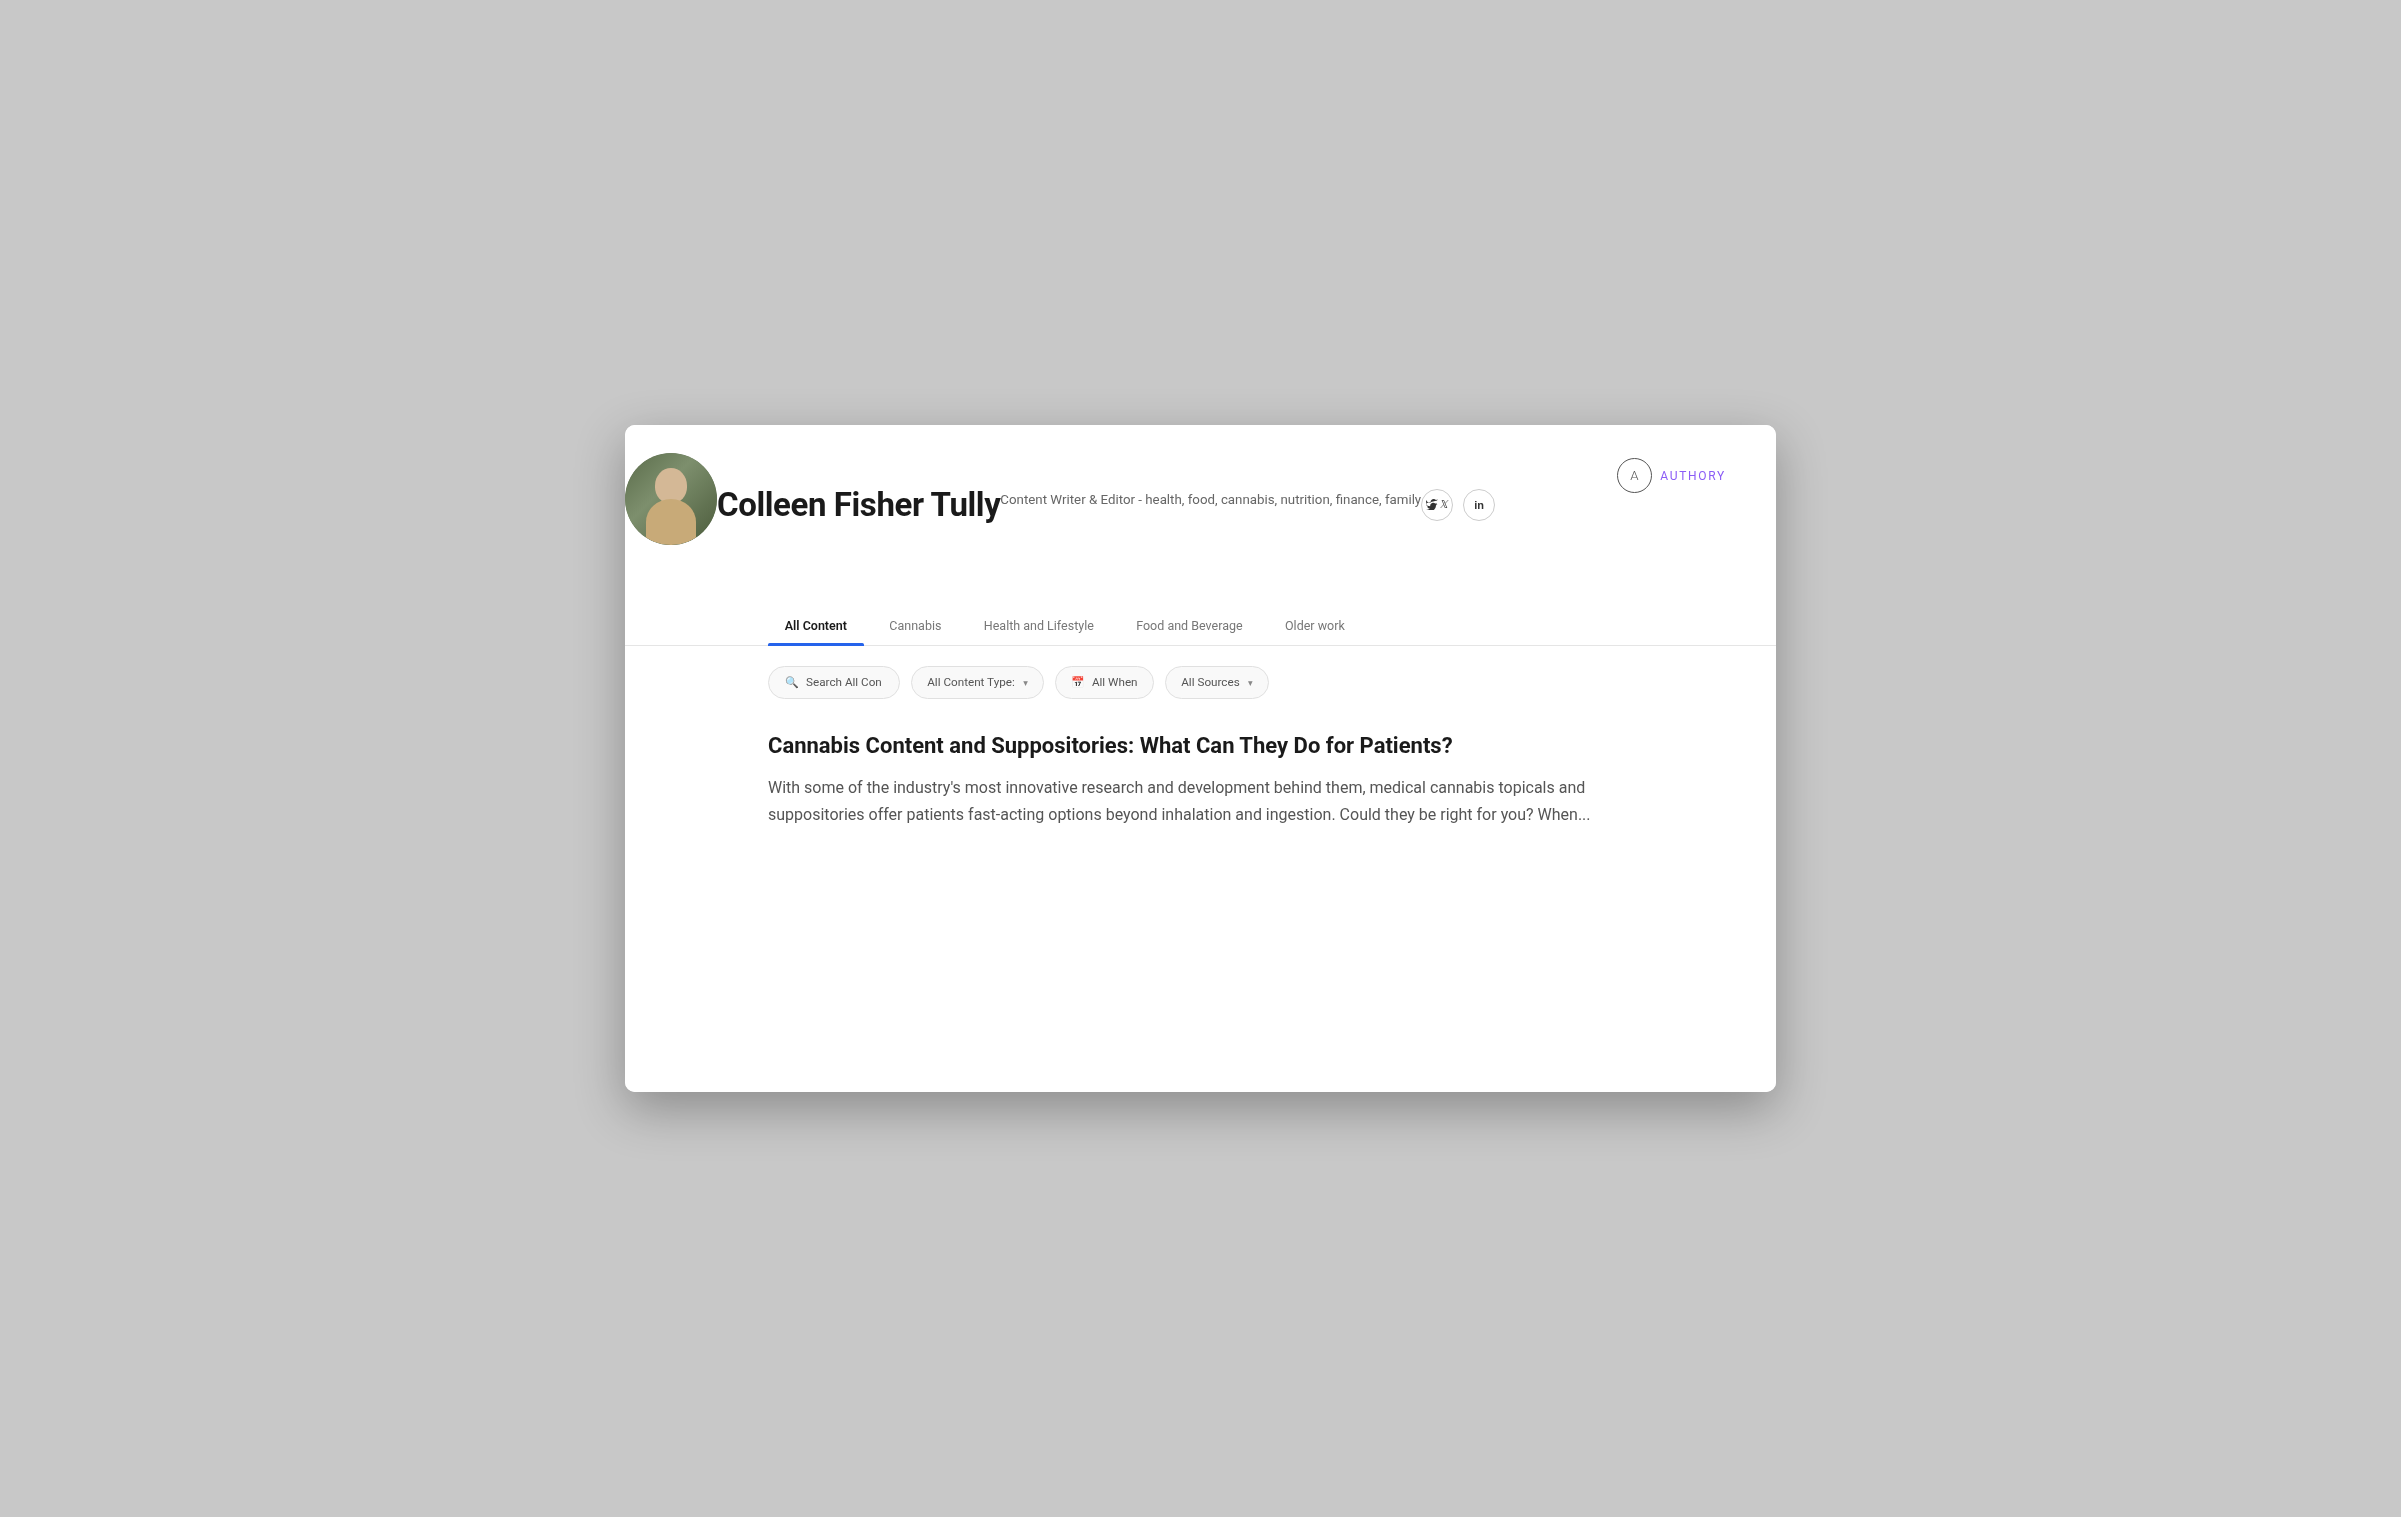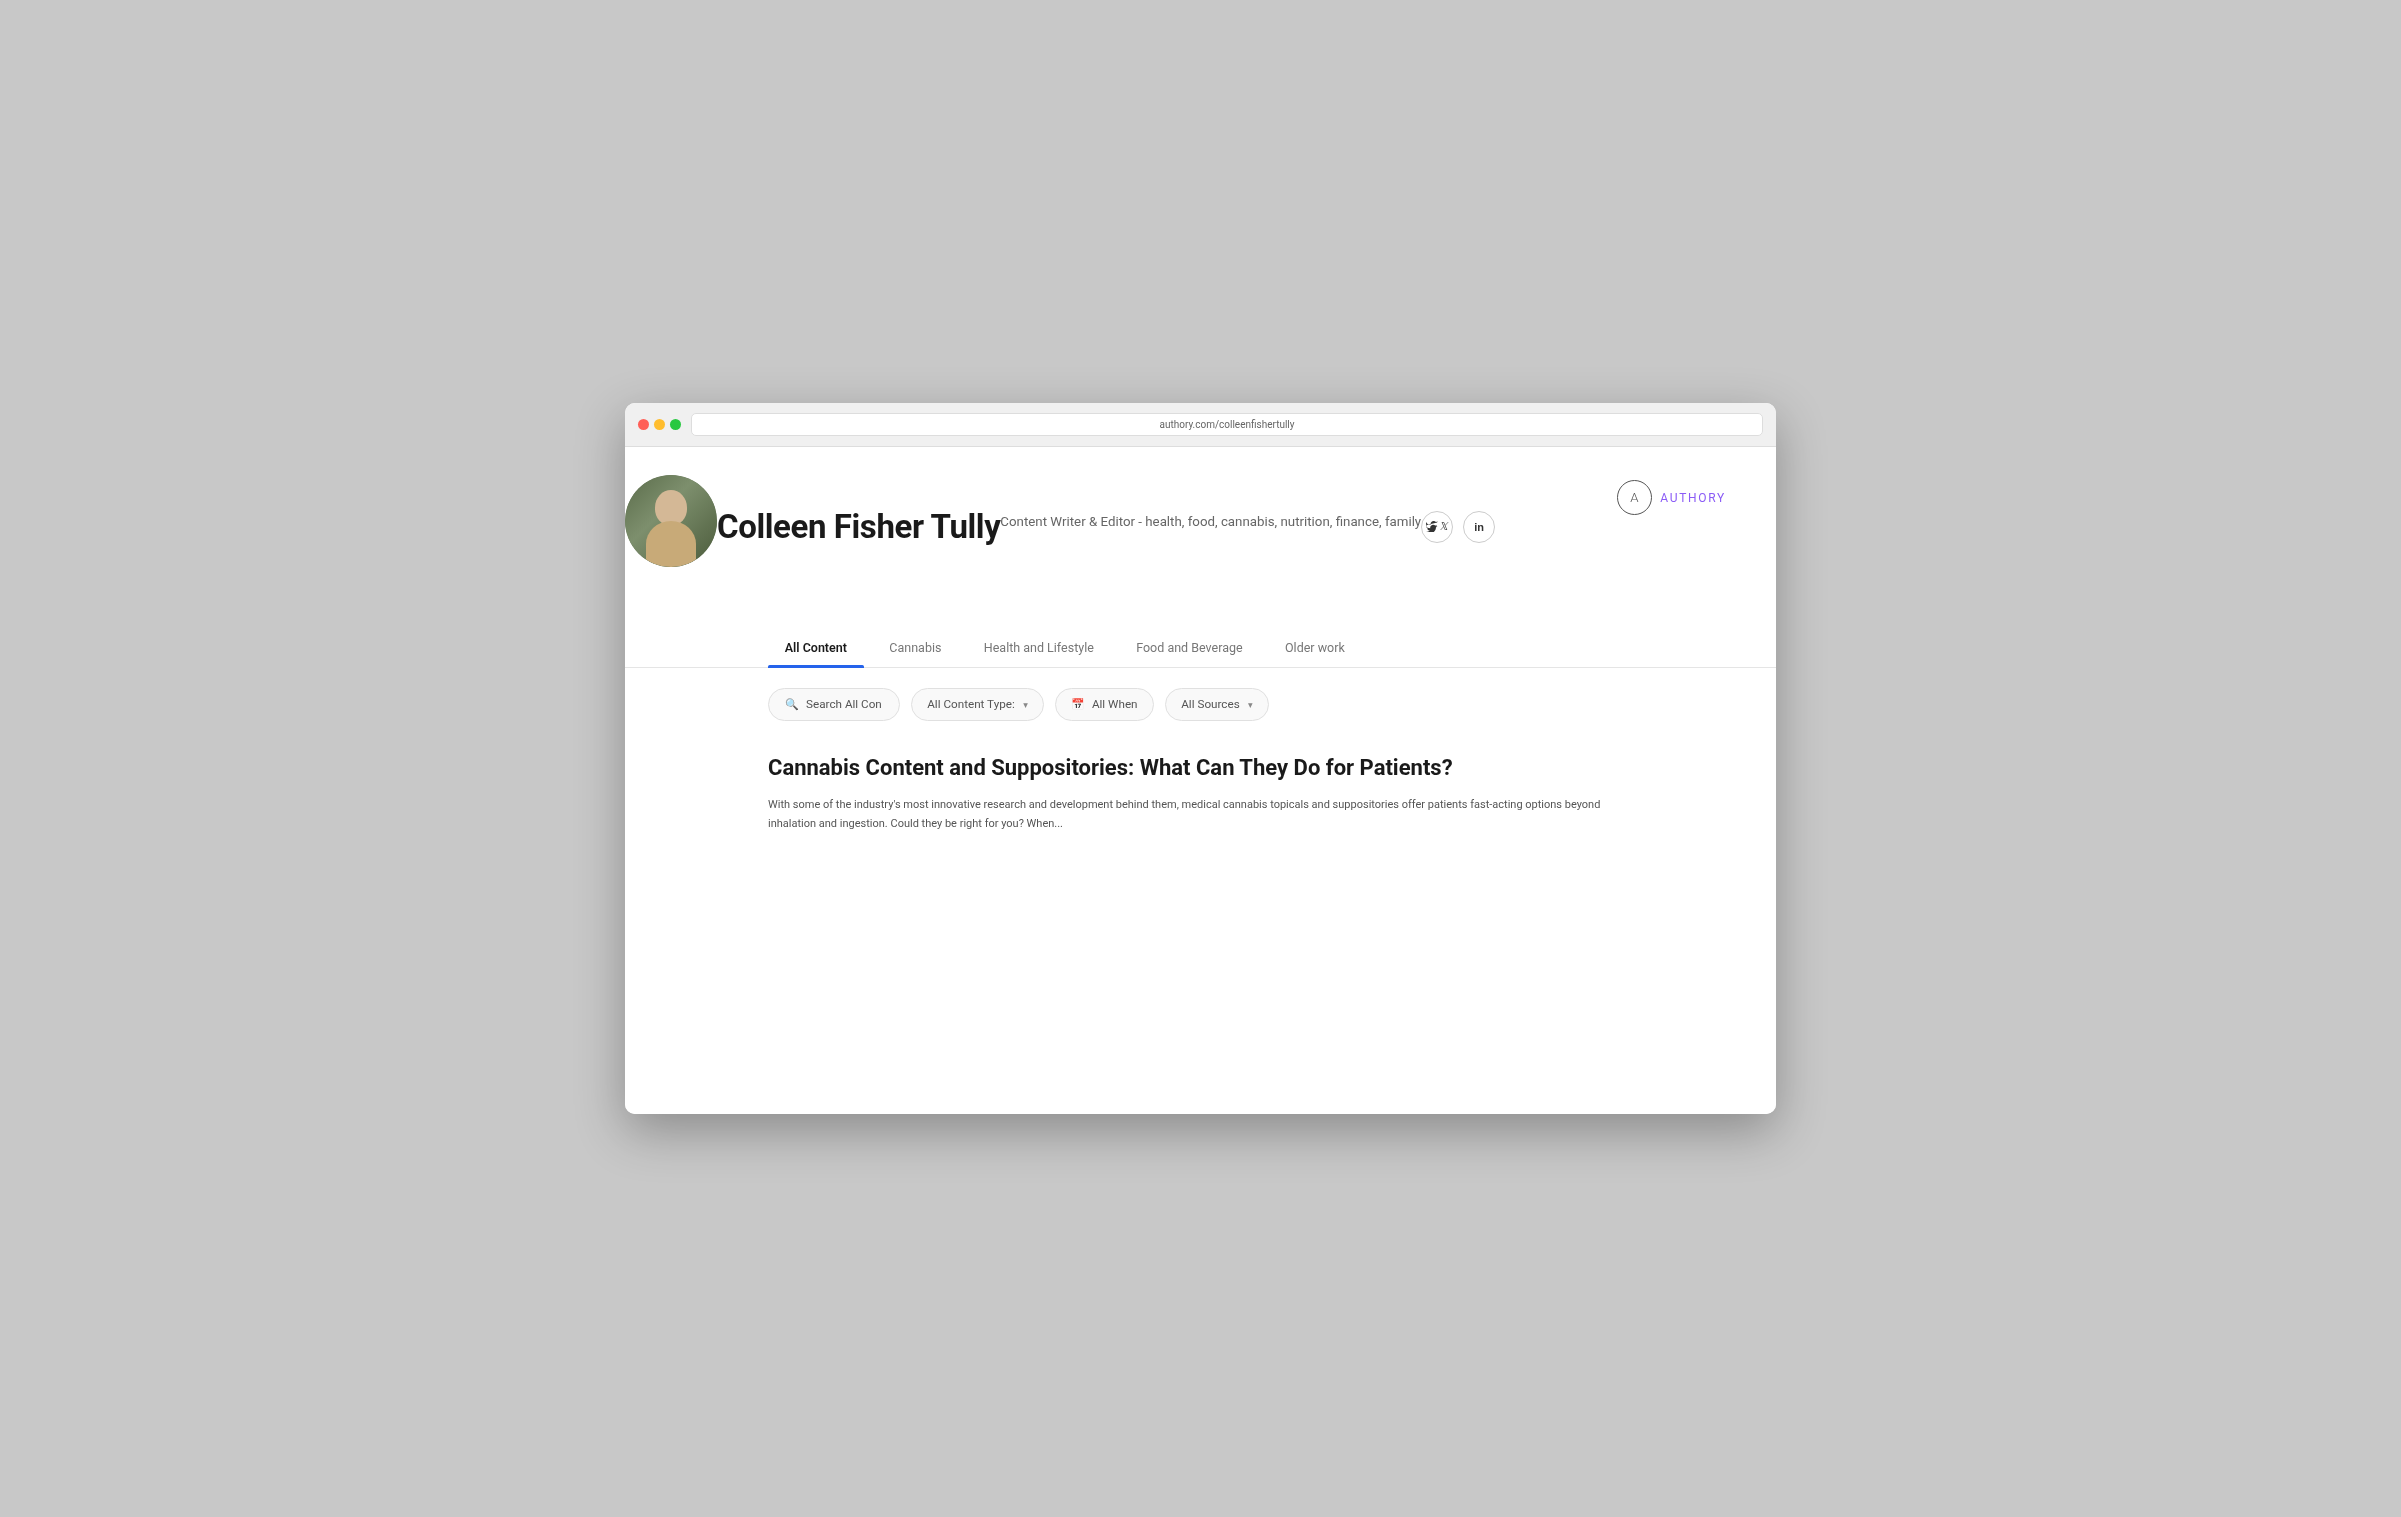--- a/index.html
+++ b/index.html
@@ -265,40 +265,30 @@
 
     .article-title {
       font-size: 22px;
       font-weight: 700;
       color: #1a1a1a;
       line-height: 1.3;
       margin-bottom: 13.3px;
     }
 
     .article-excerpt {
-      font-size: 11px;
+      font-size: 16px;
       color: #555;
       line-height: 1.7;
     }
   </style>
 </head>
 <body>
 
 <div class="browser-window">
 
-  <div class="browser-chrome">
-    <div class="traffic-lights">
-      <div class="traffic-light tl-red"></div>
-      <div class="traffic-light tl-yellow"></div>
-      <div class="traffic-light tl-green"></div>
-    </div>
-    <div class="address-bar">
-      <span>authory.com/colleenfishertully</span>
-    </div>
-  </div>
 
   <div class="page-content">
 
     <div class="logo-area">
       <div class="logo-circle">
         <span>A</span>
       </div>
       <span class="logo-text">AUTHORY</span>
     </div>
 

